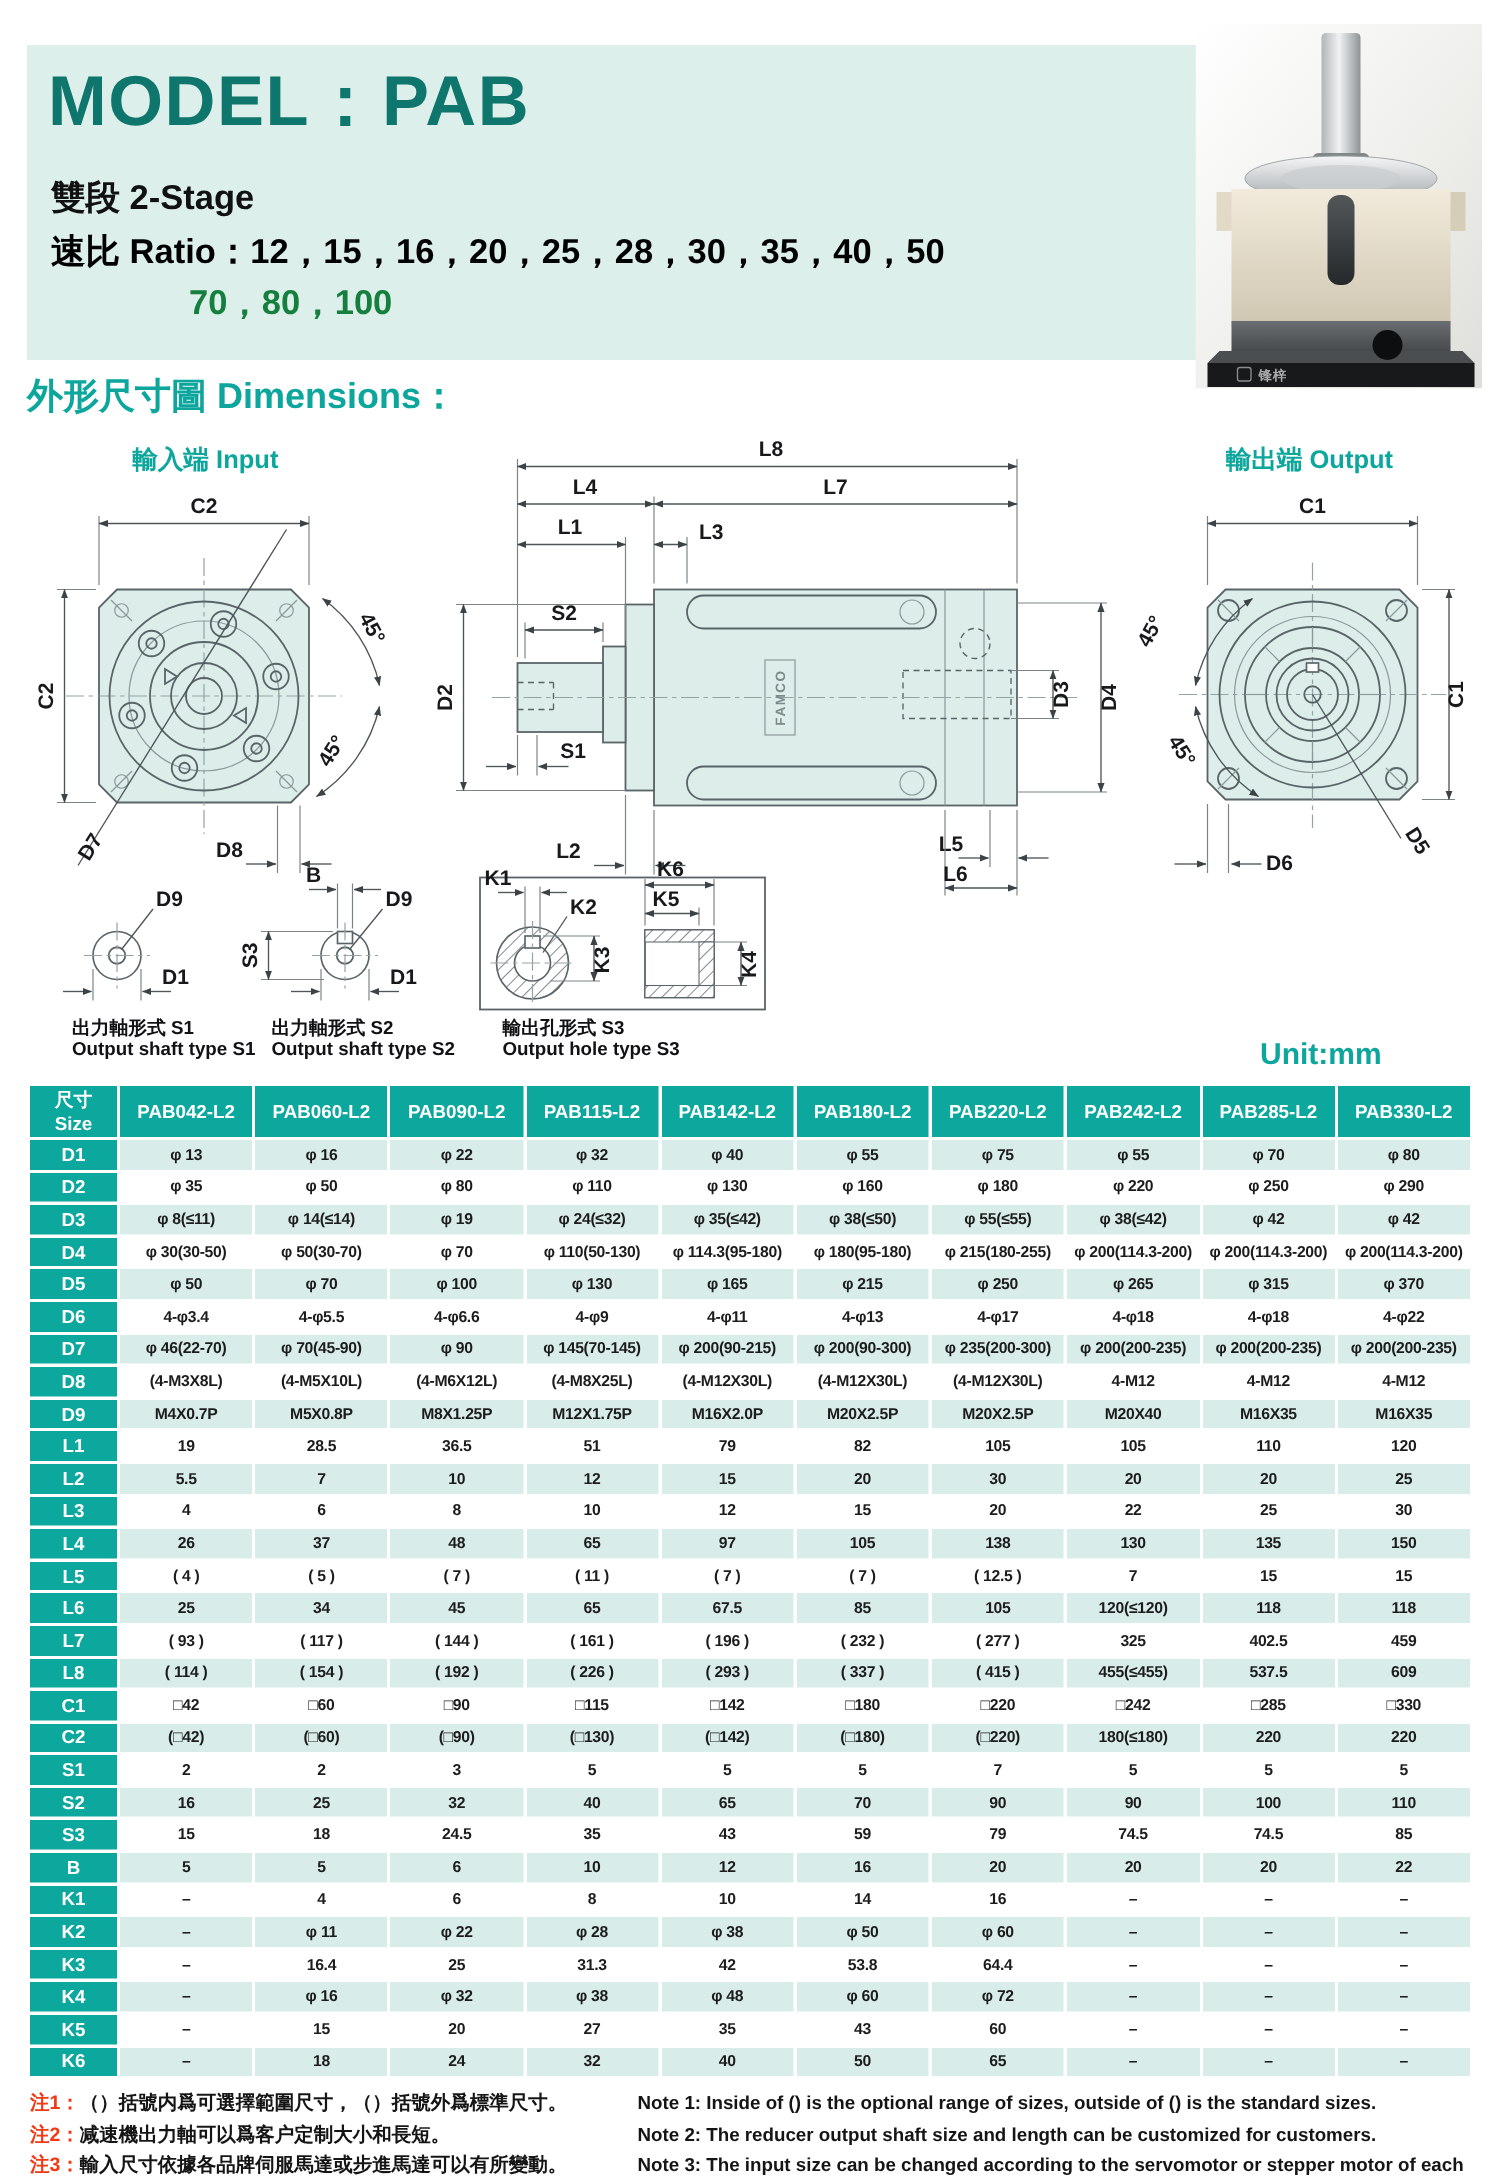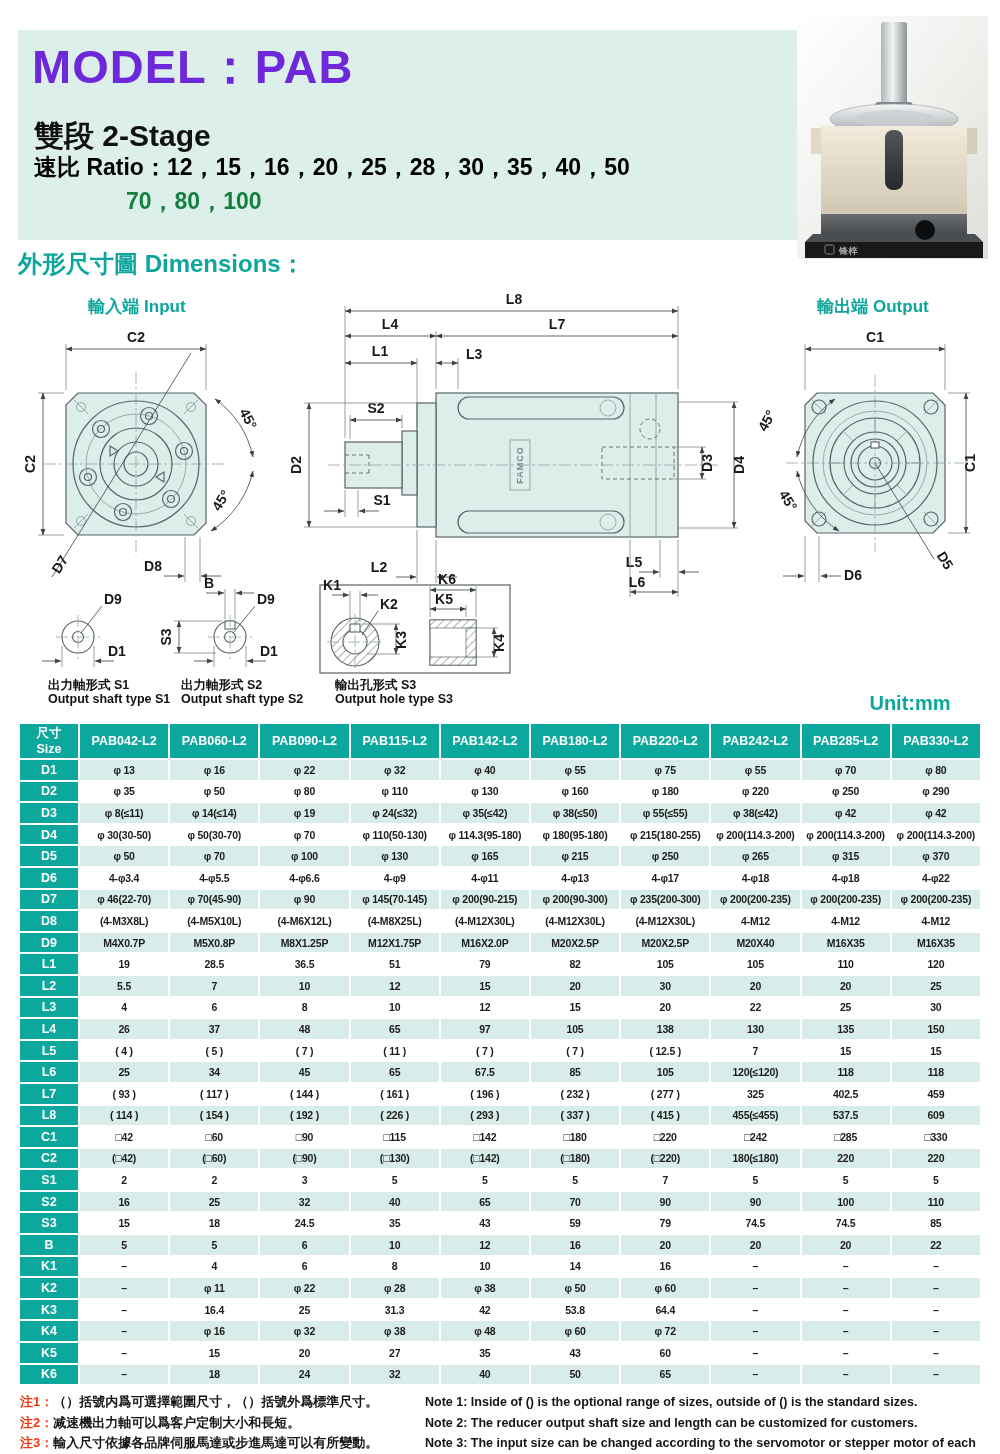--- a/index.html
+++ b/index.html
@@ -1,29 +1,29 @@
 <!DOCTYPE html>
 <html><head>
 <meta charset="utf-8">
 <style>
   html,body{margin:0;padding:0}
   body{width:1000px;height:1454px;position:relative;background:#fff;
        font-family:"Liberation Sans","DejaVu Sans",sans-serif;overflow:hidden}
   .abs{position:absolute}
   
   #banner{left:18px;top:30px;width:964px;height:210px;background:#ddefea}
-  #model-title{left:14px;top:6px;font-size:47px;font-weight:700;color:#6d28d9;letter-spacing:1px}
-  #stage-line{left:16px;top:86px;font-size:30px;font-weight:700;color:#111}
+  #model-title{left:14px;top:6px;font-size:47px;font-weight:700;color:#0f766e;letter-spacing:1px}
+  #stage-line{left:16px;top:86px;font-size:23px;font-weight:700;color:#111}
   #ratio-line1{left:16px;top:122px;font-size:23px;font-weight:700;color:#000000}
   #ratio-line2{left:108px;top:156px;font-size:23px;font-weight:700;color:#15803d}
   
   #photo{left:797px;top:16px;width:191px;height:243px}
   
   #dim-title{left:18px;top:248px;font-size:24px;font-weight:700;color:#0ca69c}
-  #unit-label{left:840px;top:692px;width:140px;text-align:center;font-size:20px;font-weight:700;color:#0ca69c;z-index:3}
+  #unit-label{left:840px;top:692px;width:140px;text-align:left;font-size:20px;font-weight:700;color:#0ca69c;z-index:3}
   
   #drawing{left:18px;top:290px;width:964px;height:435px}
   .o{fill:#dcedea;stroke:#5a6468;stroke-width:1.2}
   .ow{fill:#fff;stroke:#5a6468;stroke-width:1.1}
   .n{fill:none;stroke:#5a6468;stroke-width:1.2}
   .t{fill:none;stroke:#8c989b;stroke-width:.8}
   .d{fill:none;stroke:#4d5659;stroke-width:.9}
   .e{fill:none;stroke:#7b8588;stroke-width:.8}
   .c{fill:none;stroke:#93a4a6;stroke-width:.8;stroke-dasharray:12 3 3 3}
   .ds{fill:none;stroke:#5a6468;stroke-width:.9;stroke-dasharray:4 3}

